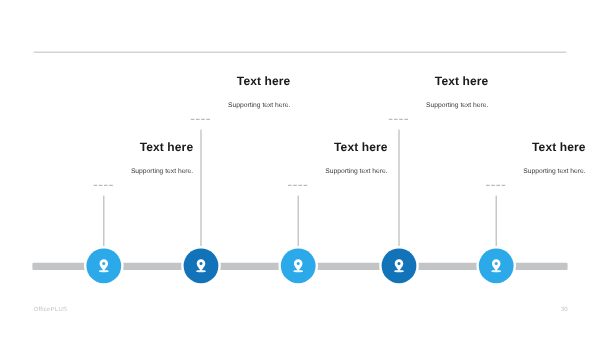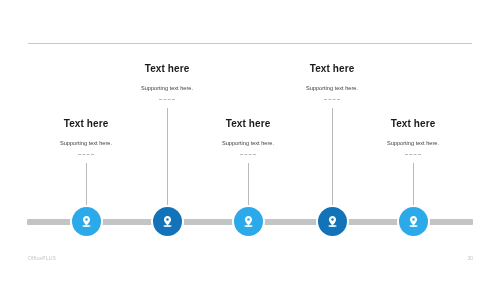--- a/index.html
+++ b/index.html
@@ -67,21 +67,21 @@
     width: 16px;
     height: 1px;
     margin: 7px auto 0 auto;
     border-top: 1px dashed #b9babc;
   }
 
   
   .block {
     position: absolute;
     width: 150px;
-    text-align: center;
+    text-align: right;
   }
   .block .title {
     font-size: 10px;
     font-weight: bold;
     color: #1a1a1a;
     letter-spacing: .1px;
     line-height: 12px;
     margin: 0;
   }
   .block .subtitle {

